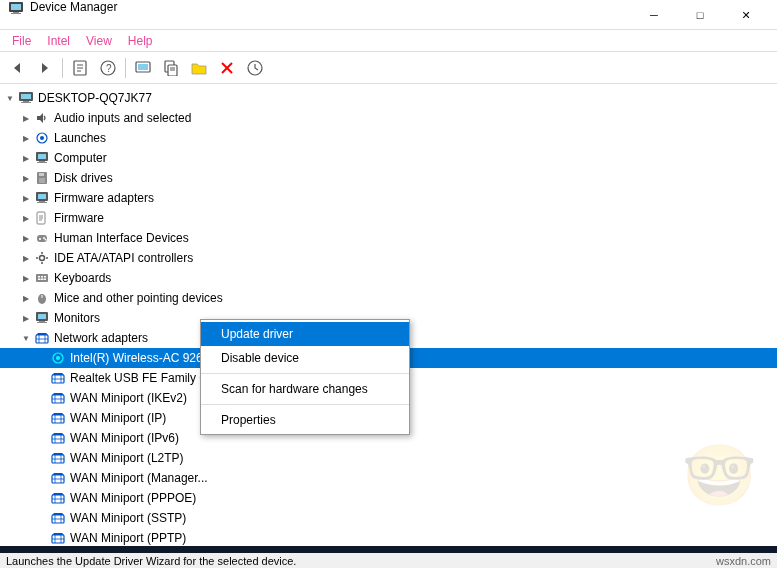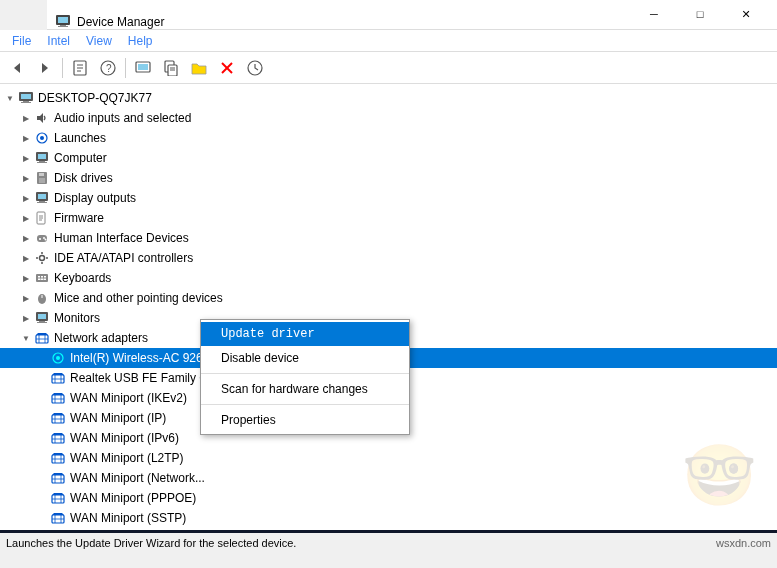--- a/index.html
+++ b/index.html
@@ -11,25 +11,24 @@
       height: 568px;
       overflow: hidden;
       position: relative;
     }
 
     
     .title-bar {
       background: #fff;
       height: 30px;
       display: flex;
-      align-items: flex-end;
+      align-items: flex-start;
       padding: 0 8px;
       border-bottom: 1px solid #ddd;
       user-select: none;
-      margin-left: 47px;
     }
     .title-bar-icon {
       width: 16px;
       height: 16px;
       margin-right: 6px;
       display: flex;
       align-items: center;
       justify-content: center;
     }
     .title-bar-title {
@@ -58,21 +57,21 @@
       height: 22px;
       display: flex;
       align-items: center;
       padding: 0 4px;
       border-bottom: 1px solid #ddd;
     }
     .menu-item {
       padding: 2px 8px;
       font-size: 12px;
       cursor: pointer;
-      color: #3b82f6;
+      color: #ec4899;
     }
 
     
     .toolbar {
       background: #fff;
       height: 32px;
       display: flex;
       align-items: center;
       padding: 0 4px;
       border-bottom: 1px solid #ddd;
@@ -161,36 +160,36 @@
       min-width: 210px;
       z-index: 100;
       padding: 2px 0;
     }
     .ctx-item {
       padding: 5px 20px;
       cursor: pointer;
       font-size: 12px;
       color: #000;
     }
-    .ctx-item.highlighted { background: #0078d7; color: #fff; font-family: Liberation Mono, monospace; }
+    .ctx-item.highlighted { background: #0078d7; color: #fff; }
     .ctx-separator {
       height: 1px;
       background: #ddd;
       margin: 3px 0;
     }
 
     
     .status-bar {
       position: absolute;
-      bottom: 16px;
+      bottom: 0;
       left: 0;
       right: 0;
       height: 22px;
       background: #f0f0f0;
-      border-top: 3px solid #0f172a;
+      border-top: 7px solid #0f172a;
       display: flex;
       align-items: center;
       padding: 0 6px;
       font-size: 11px;
       color: #000;
     }
     .status-right {
       margin-left: auto;
       color: #666;
     }
@@ -356,21 +355,21 @@
         <div class="tree-item indent-1">
           <div class="expand-btn">▶</div>
           <div class="item-icon">
             <svg width="14" height="14" viewBox="0 0 14 14">
               <rect x="1" y="1" width="12" height="9" rx="1" fill="#555"></rect>
               <rect x="3" y="3" width="8" height="5" fill="#87ceeb"></rect>
               <rect x="4" y="10" width="6" height="1" fill="#888"></rect>
               <rect x="2" y="11" width="10" height="1" fill="#888"></rect>
             </svg>
           </div>
-          <span>Display outputs</span>
+          <span>Firmware adapters</span>
         </div>
         <div class="tree-item indent-1">
           <div class="expand-btn">▶</div>
           <div class="item-icon">
             <svg width="14" height="14" viewBox="0 0 14 14">
               <rect x="2" y="1" width="8" height="12" rx="1" fill="white" stroke="#888" stroke-width="1"></rect>
               <line x1="4" y1="5" x2="8" y2="5" stroke="#888" stroke-width="1"></line>
               <line x1="4" y1="7" x2="8" y2="7" stroke="#888" stroke-width="1"></line>
               <line x1="4" y1="9" x2="7" y2="9" stroke="#888" stroke-width="1"></line>
             </svg>
@@ -532,21 +531,21 @@
           <div class="expand-placeholder"></div>
           <div class="item-icon">
             <svg width="14" height="14" viewBox="0 0 14 14">
               <rect x="1" y="4" width="12" height="8" rx="1" fill="none" stroke="#0055cc" stroke-width="1.2"></rect>
               <path d="M1,8 h12" stroke="#0055cc" stroke-width="0.8"></path>
               <path d="M4,4 v8" stroke="#0055cc" stroke-width="0.8"></path>
               <path d="M10,4 v8" stroke="#0055cc" stroke-width="0.8"></path>
               <path d="M1,4 L3,2 L11,2 L13,4" fill="#0055cc"></path>
             </svg>
           </div>
-          <span>WAN Miniport (Network...</span>
+          <span>WAN Miniport (Manager...</span>
         </div>
         <div class="tree-item indent-2">
           <div class="expand-placeholder"></div>
           <div class="item-icon">
             <svg width="14" height="14" viewBox="0 0 14 14">
               <rect x="1" y="4" width="12" height="8" rx="1" fill="none" stroke="#0055cc" stroke-width="1.2"></rect>
               <path d="M1,8 h12" stroke="#0055cc" stroke-width="0.8"></path>
               <path d="M4,4 v8" stroke="#0055cc" stroke-width="0.8"></path>
               <path d="M10,4 v8" stroke="#0055cc" stroke-width="0.8"></path>
               <path d="M1,4 L3,2 L11,2 L13,4" fill="#0055cc"></path>

